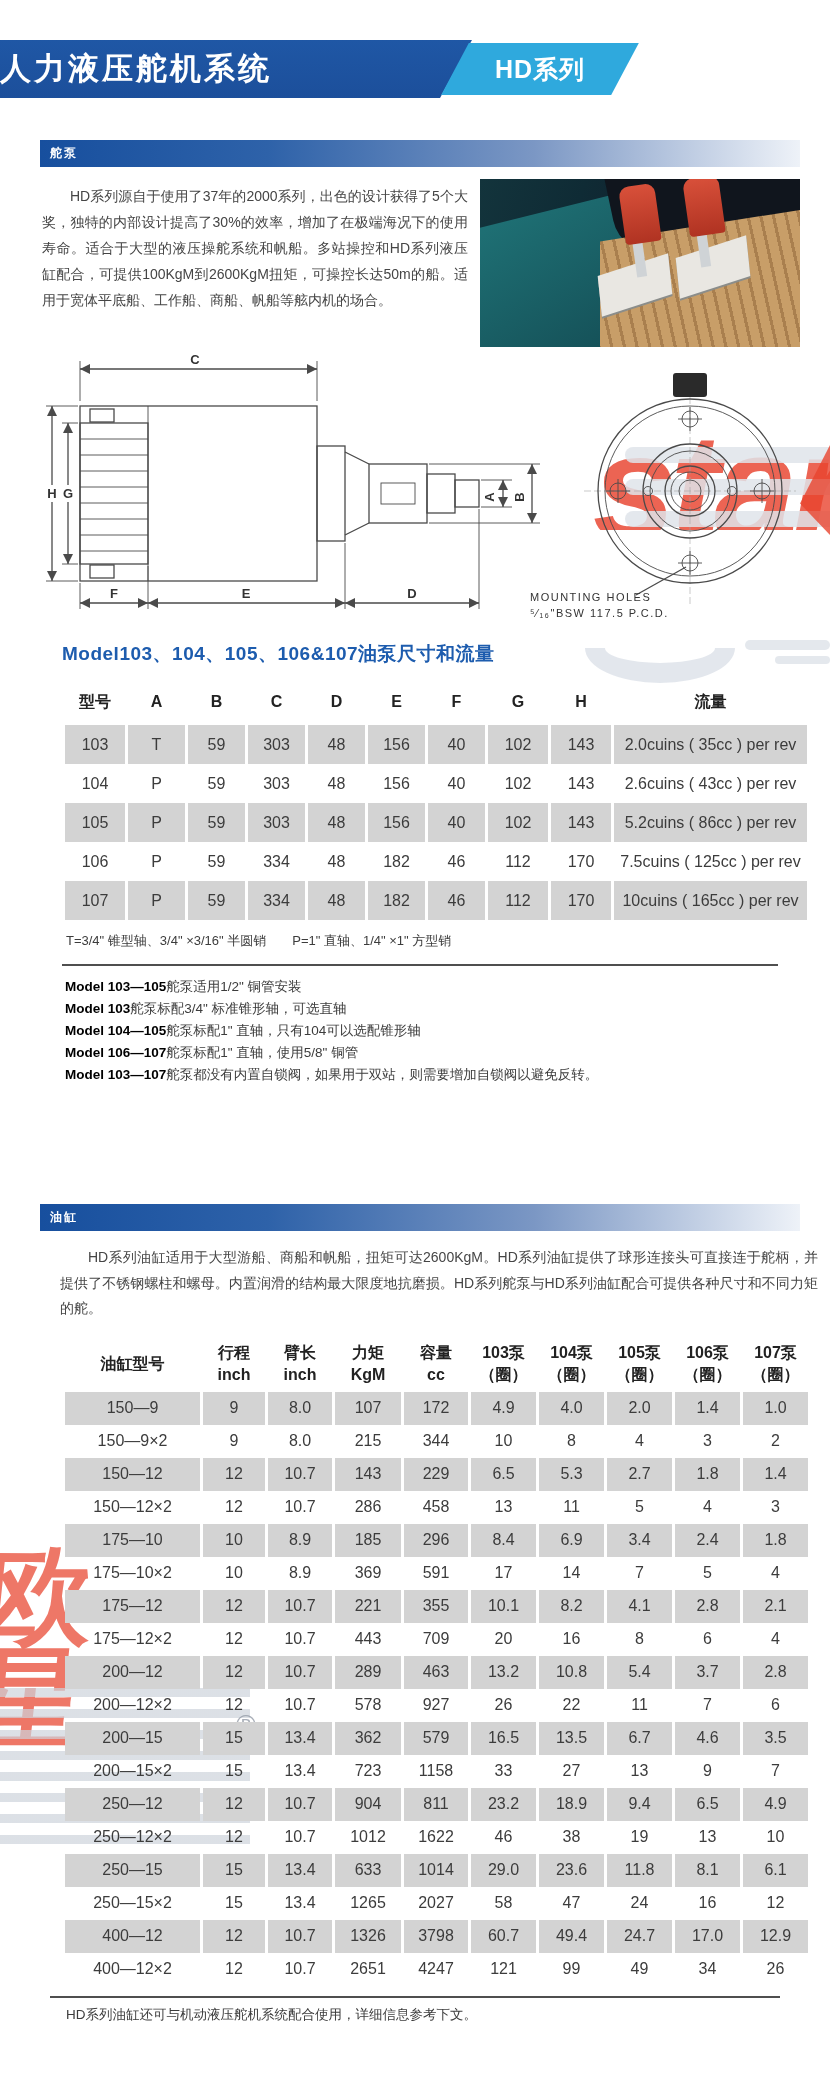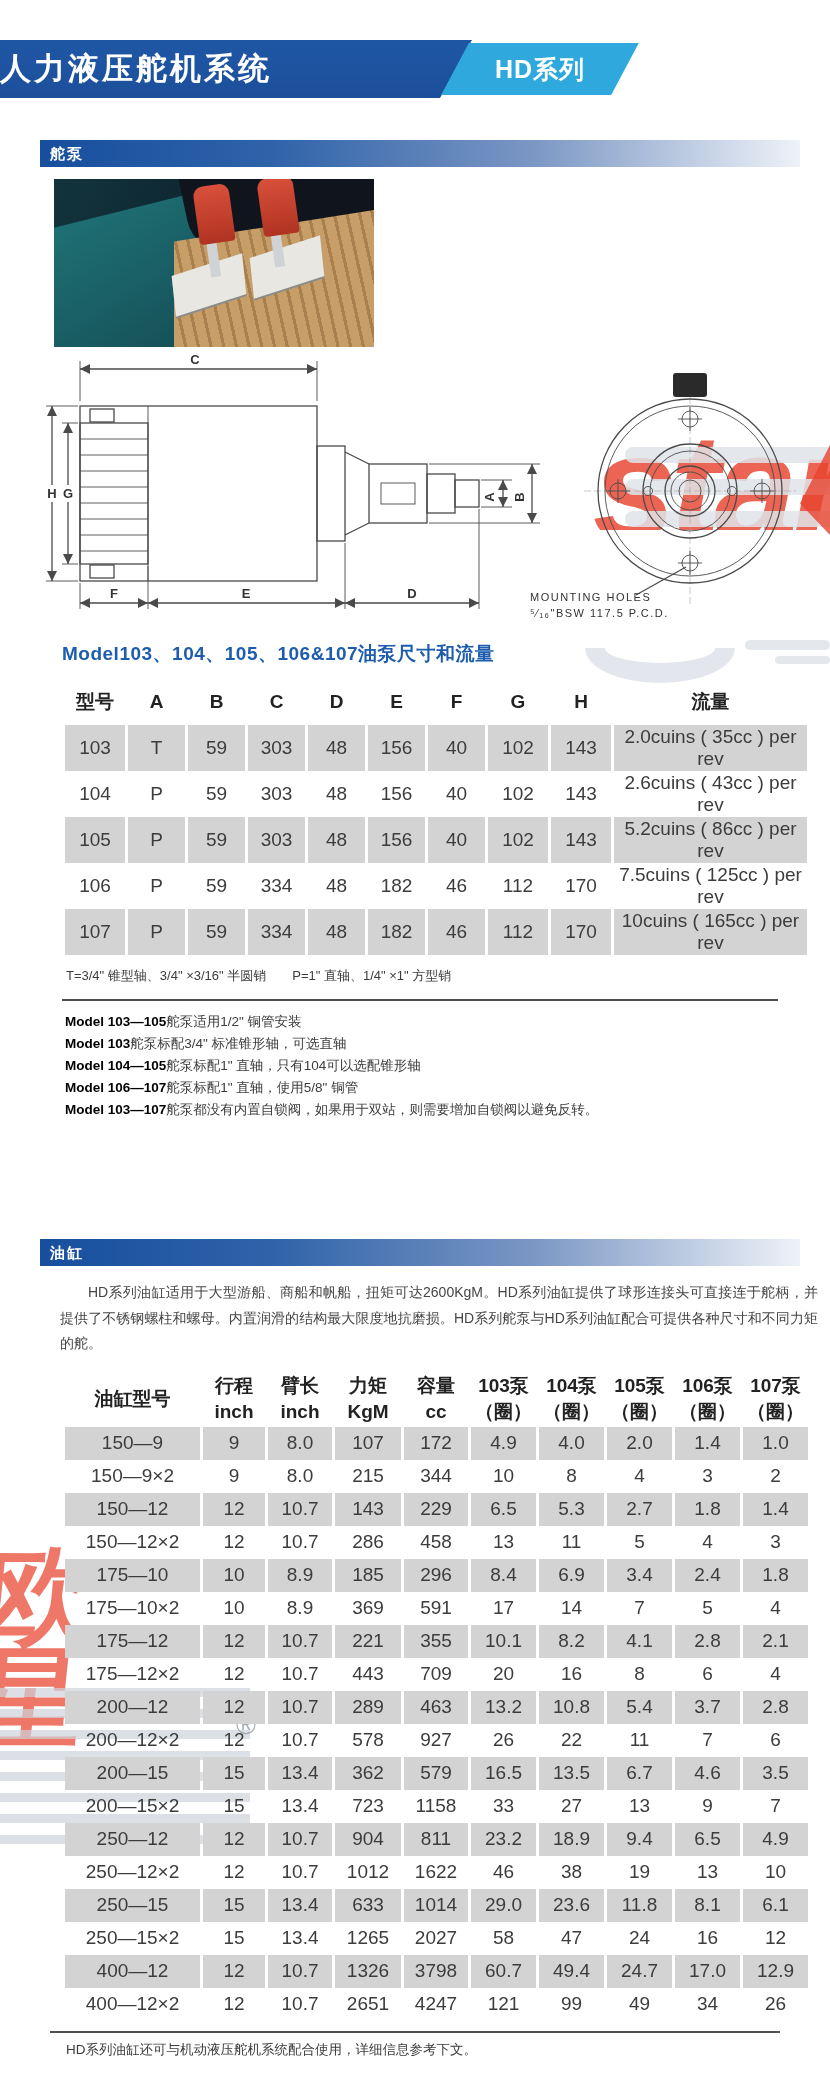--- a/index.html
+++ b/index.html
@@ -33,21 +33,21 @@
   .topbar-main span{display:block;line-height:58px;
     font-size:31px;font-weight:bold;color:#fff;letter-spacing:3px;}
   .topbar-badge{position:absolute;left:455px;top:3px;width:170px;height:52px;
     background:#2fa9dd;transform:skewX(-28deg);}
   .topbar-badge span{display:block;transform:skewX(28deg);text-align:center;
     line-height:52px;font-size:25px;font-weight:bold;color:#fff;letter-spacing:1px;}
   
   .section-bar{margin:42px 30px 0 40px;height:27px;
     background:linear-gradient(90deg,#174f9e 0%,#2e62a9 30%,#7b97c4 65%,#eef2f8 100%);}
   .section-bar span{display:block;padding-left:10px;line-height:27px;
-    font-size:15px;font-weight:bold;color:#fff;letter-spacing:2px;}
+    font-size:12px;font-weight:bold;color:#fff;letter-spacing:2px;}
   .section-bar.cyl{margin-top:118px;}
   
   .intro-row{display:flex;align-items:flex-start;margin:12px 30px 0 42px;}
   .intro{margin:4px 0 0 0;width:426px;font-size:14px;line-height:26px;
     text-indent:2em;text-align:justify;color:#454545;}
   .intro.wide{width:758px;margin:14px 30px 0 60px;line-height:25.5px;}
   
   .photo{position:relative;margin-left:12px;width:320px;height:168px;overflow:hidden;
     background:linear-gradient(110deg,#13343c 0%,#0f2b35 28%,#13202c 55%,#0b1119 100%);}
   .photo .floor{position:absolute;left:-50px;top:34px;width:240px;height:170px;
@@ -71,21 +71,21 @@
   .dline{stroke:#4a4a4a;stroke-width:1.3;fill:none;}
   .thin{stroke:#4a4a4a;stroke-width:.9;fill:none;}
   .cline{stroke:#a5a5a5;stroke-width:.6;fill:none;stroke-dasharray:7 3;}
   .dlabel{font-size:13px;font-weight:bold;fill:#333;}
   .mtext{font-size:11px;letter-spacing:1.5px;fill:#333;}
   
   .blue-title{margin:18px 0 0 62px;font-size:19px;font-weight:bold;color:#1d5cae;letter-spacing:.5px;}
   .blue-title.t2{margin-top:60px;}
   
   table.tbl{border-collapse:separate;border-spacing:3px 0;table-layout:fixed;
-    margin:12px 0 0 62px;font-size:19px;color:#3c3c3c;}
+    margin:12px 0 0 62px;font-size:16px;color:#3c3c3c;}
   table.tbl th{font-weight:bold;color:#222;text-align:center;vertical-align:middle;
     white-space:pre-line;line-height:1.35;}
   table.tbl td{text-align:center;vertical-align:middle;background:transparent;}
   table.pump-table{width:715px;}
   table.pump-table th{height:44px;}
   table.pump-table td{height:37px;}
   table.cyl-table{width:716px;margin-top:14px;}
   table.cyl-table th{height:54px;}
   table.cyl-table td{height:31px;}
   table.tbl tbody tr:nth-child(odd) td{background:#d3d3d3;}
@@ -126,20 +126,21 @@
       <div class="topbar-badge">
         <span>HD系列</span>
       </div>
     </div>
 
     <div class="section-bar">
       <span>舵泵</span>
     </div>
 
     <div class="intro-row">
+      <p class="intro">HD系列源自于使用了37年的2000系列，出色的设计获得了5个大奖，独特的内部设计提高了30%的效率，增加了在极端海况下的使用寿命。适合于大型的液压操舵系统和帆船。多站操控和HD系列液压缸配合，可提供100KgM到2600KgM扭矩，可操控长达50m的船。适用于宽体平底船、工作船、商船、帆船等舷内机的场合。</p>
       <div class="photo">
         <div class="floor"></div>
         <div class="hull"></div>
         <div class="deck"></div>
         <div class="plate p1"></div>
         <div class="plate p2"></div>
         <div class="stand s1"></div>
         <div class="stand s2"></div>
         <div class="pump u1"></div>
         <div class="pump u2"></div>

